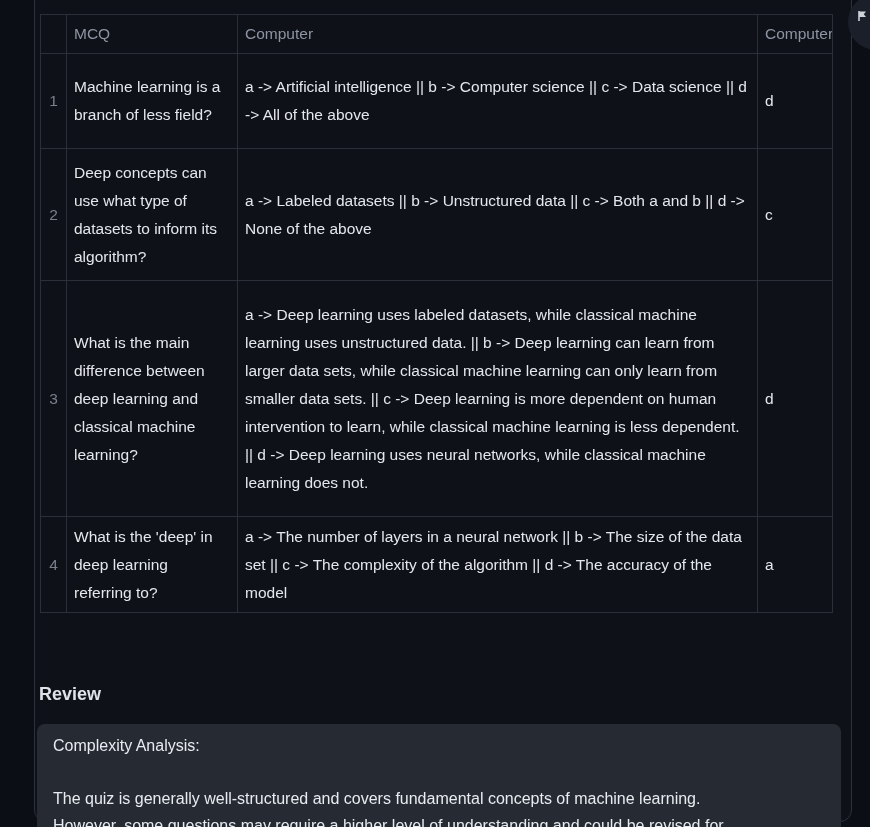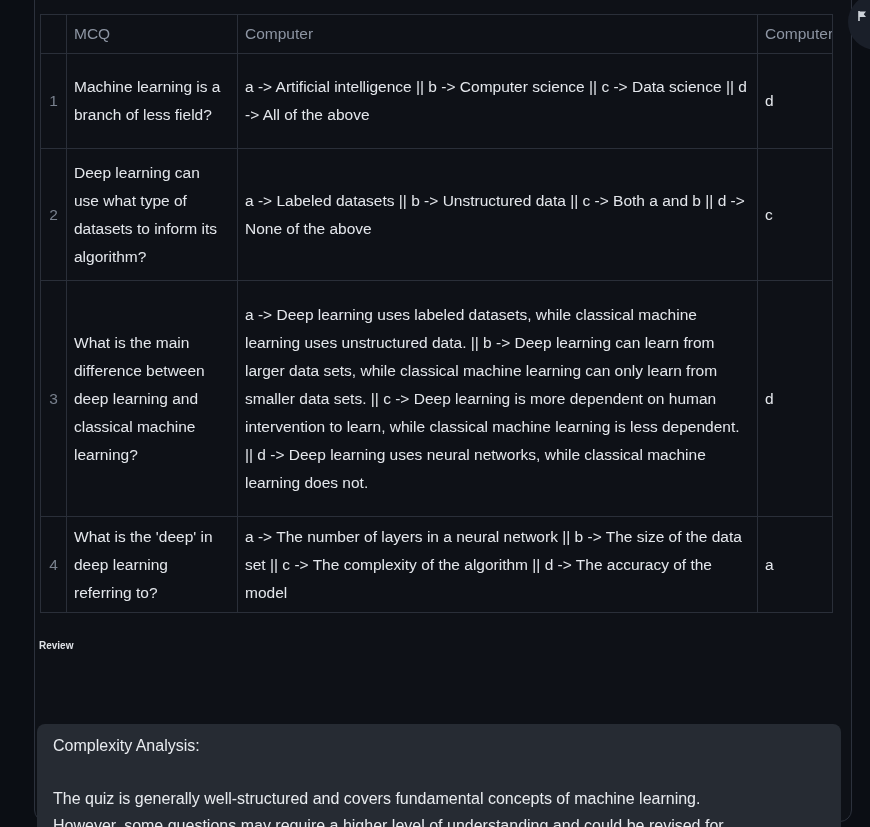--- a/index.html
+++ b/index.html
@@ -50,22 +50,22 @@
     text-align: center;
     padding: 0 3px;
   }
   col.c-idx { width: 26px; }
   col.c-mcq { width: 171px; }
   col.c-choices { width: 520px; }
   col.c-correct { width: 75px; }
 
   .review-label {
     position: absolute;
-    left: 39px; top: 640px;
-    font-size: 10px;
+    left: 39px; top: 684px;
+    font-size: 18px;
     font-weight: 600;
     color: var(--label-text, #dfe2e7);
   }
   .review-box {
     position: absolute;
     left: 37px; top: 724px;
     width: 804px; height: 119px;
     background: var(--textarea-bg, #262b33);
     border-radius: 8px;
     overflow: hidden;
@@ -121,21 +121,21 @@
     </thead>
     <tbody>
       <tr style="height:95px">
         <td class="idx">1</td>
         <td>Machine learning is a branch of less field?</td>
         <td>a -&gt; Artificial intelligence || b -&gt; Computer science || c -&gt; Data science || d -&gt; All of the above</td>
         <td>d</td>
       </tr>
       <tr style="height:132px">
         <td class="idx">2</td>
-        <td>Deep learning can use what type of datasets to inform its algorithm?</td>
+        <td>Deep concepts can use what type of datasets to inform its algorithm?</td>
         <td>a -&gt; Labeled datasets || b -&gt; Unstructured data || c -&gt; Both a and b || d -&gt; None of the above</td>
         <td>c</td>
       </tr>
       <tr style="height:236px">
         <td class="idx">3</td>
         <td>What is the main difference between deep learning and classical machine learning?</td>
         <td>a -&gt; Deep learning uses labeled datasets, while classical machine learning uses unstructured data. || b -&gt; Deep learning can learn from larger data sets, while classical machine learning can only learn from smaller data sets. || c -&gt; Deep learning is more dependent on human intervention to learn, while classical machine learning is less dependent. || d -&gt; Deep learning uses neural networks, while classical machine learning does not.</td>
         <td>d</td>
       </tr>
       <tr style="height:96px">

